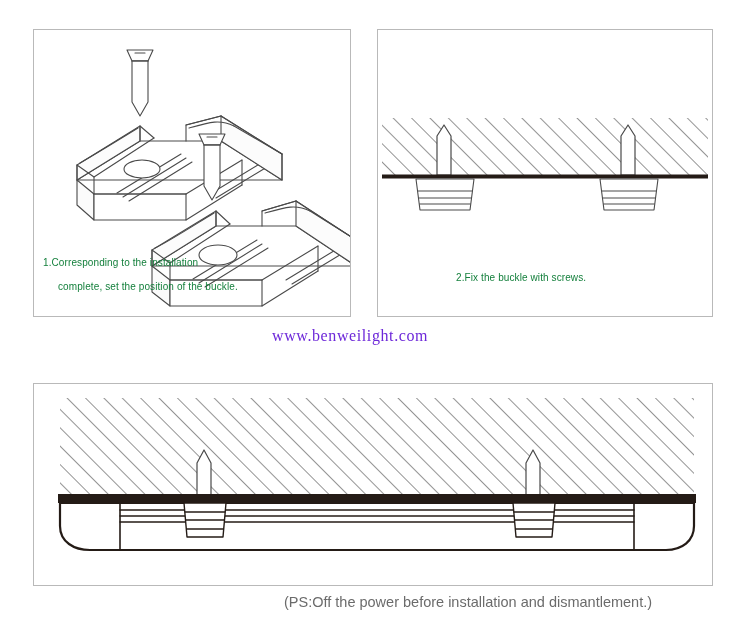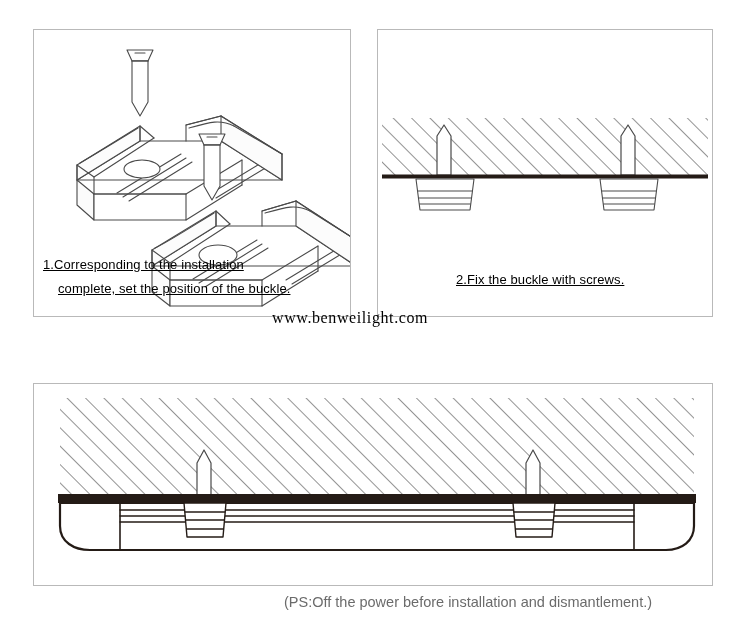--- a/index.html
+++ b/index.html
@@ -24,39 +24,38 @@
     border: 1px solid #b9b9b9;
     background: #ffffff;
     box-sizing: border-box;
   }
   #panel-1 { left: 33px;  top: 29px;  width: 318px; height: 288px; }
   #panel-2 { left: 377px; top: 29px;  width: 336px; height: 288px; }
   #panel-3 { left: 33px;  top: 383px; width: 680px; height: 203px; }
 
   .caption {
     position: absolute;
-    color: #000000;
-    font-size: 13px;
+    color: #15803d;
+    font-size: 10px;
     letter-spacing: 0.1px;
     white-space: nowrap;
     font-family: "Liberation Sans", sans-serif;
-    text-decoration: underline;
   }
   #caption-1-line1 { left: 43px;  top: 257px; }
   #caption-1-line2 { left: 58px;  top: 281px; }
   #caption-2       { left: 456px; top: 272px; }
   #caption-3       { left: 166px; top: 541px; }
 
   #watermark {
     position: absolute;
     left: 272px;
-    top: 309px;
+    top: 327px;
     font-family: "Liberation Serif", serif;
     font-size: 16px;
-    color: #000000;
+    color: #6d28d9;
     letter-spacing: 0.6px;
     white-space: nowrap;
     text-align: right;
   }
   #ps-note {
     position: absolute;
     left: 284px;
     top: 586px;
     color: #6b6b6b;
     font-size: 14.5px;

